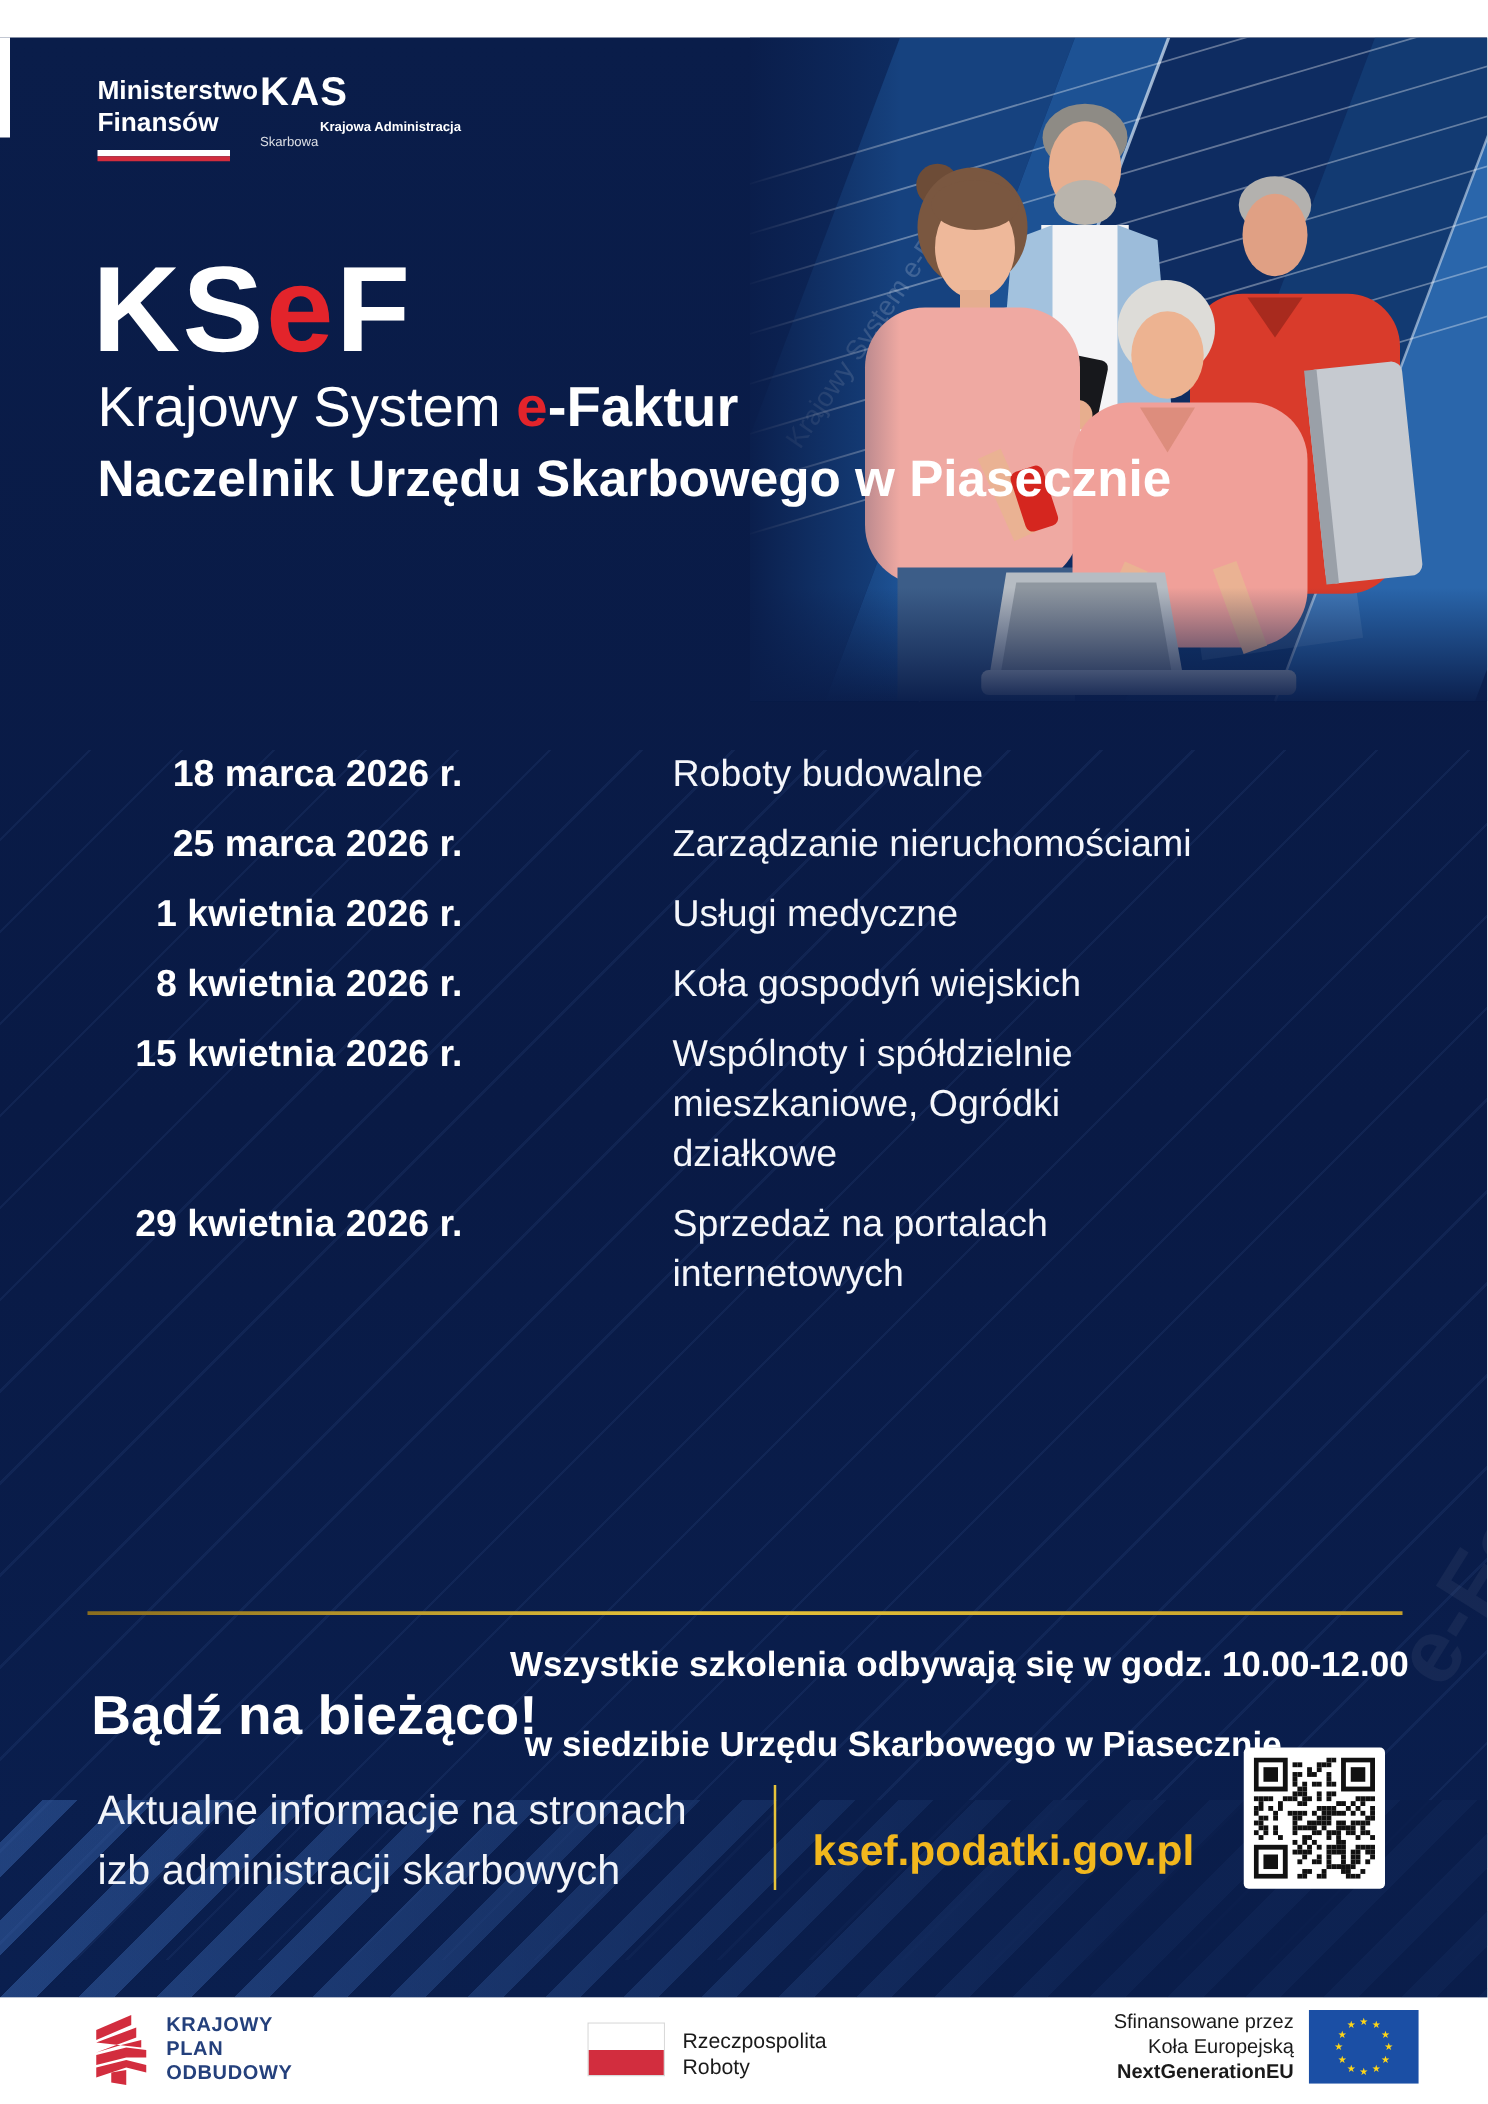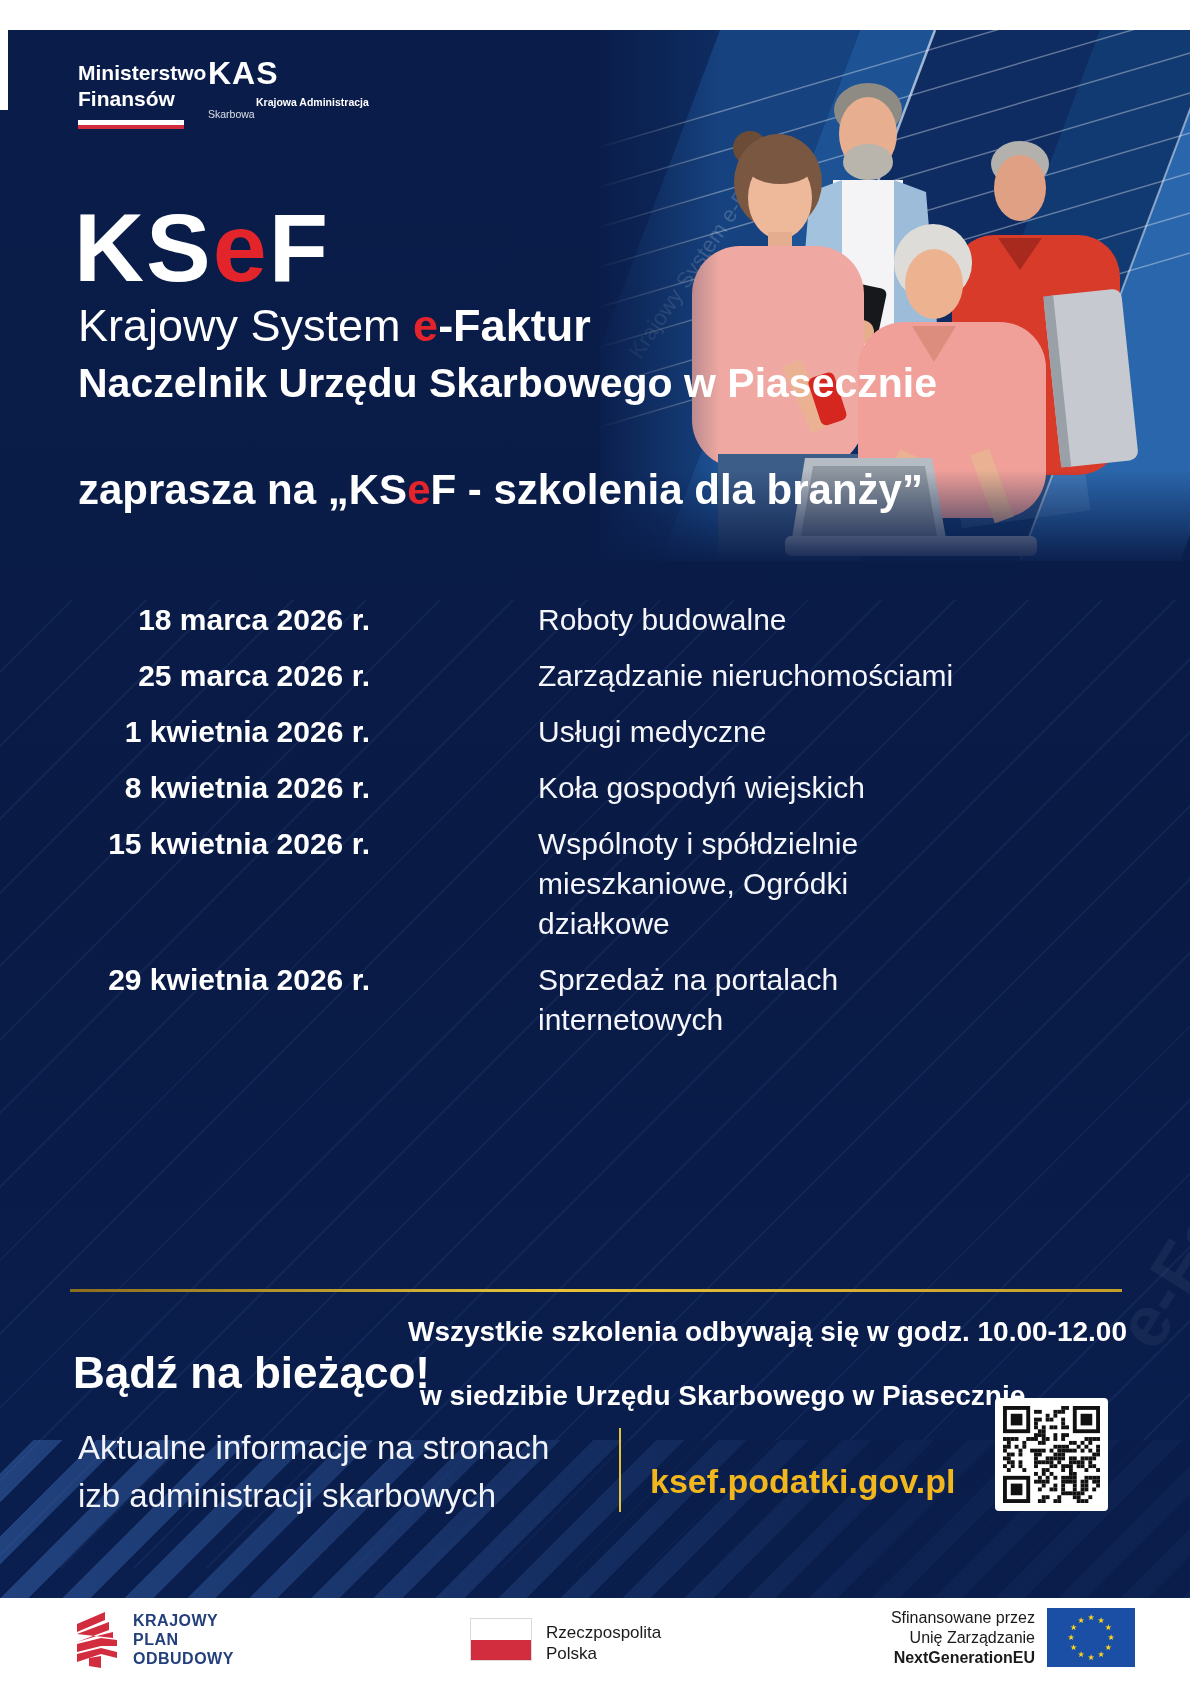--- a/index.html
+++ b/index.html
@@ -183,21 +183,20 @@
   </div>
   <div class="kas">
     <div class="kas-monogram">KAS</div>
     <div class="kas-l1">Krajowa Administracja</div>
     <div class="kas-l2">Skarbowa</div>
   </div>
 
   <div class="ksef-title"><span>KS</span><span class="e">e</span><span>F</span></div>
   <div class="ksef-sub"><span>Krajowy System </span><span class="e">e</span><span class="bold">-Faktur</span></div>
   <div class="naczelnik">Naczelnik Urzędu Skarbowego w Piasecznie</div>
-  <div class="invite"><span>zaprasza na „KS</span><span class="e">e</span><span>F - szkolenia dla branży”</span></div>
 
   <div class="schedule">
     <div class="srow">
       <div class="sdate">18 marca 2026 r.</div>
       <div class="stopic">Roboty budowalne</div>
     </div>
     <div class="srow">
       <div class="sdate">25 marca 2026 r.</div>
       <div class="stopic">Zarządzanie nieruchomościami</div>
     </div>
@@ -461,25 +460,25 @@
         <div>PLAN</div>
         <div>ODBUDOWY</div>
       </div>
     </div>
     <div class="pl-flag">
         <div class="w"></div>
         <div class="r"></div>
       </div>
     <div class="republic">
       <div>Rzeczpospolita</div>
-      <div>Polska</div>
+      <div>Roboty</div>
     </div>
     <div class="eu-text">
       <div>Sfinansowane przez</div>
-      <div>Unię Zarządzanie</div>
+      <div>Koła Europejską</div>
       <div class="b">NextGenerationEU</div>
     </div>
     <svg class="eu-flag" width="88" height="59" viewBox="0 0 88 59">
       <rect width="88" height="59" fill="#1b4fa5"></rect>
       <g id="eu-stars" fill="#ffd617">
           <text x="44.0" y="12.0" font-size="8" text-anchor="middle" font-family="Liberation Sans, sans-serif">★</text>
           <text x="54.0" y="14.7" font-size="8" text-anchor="middle" font-family="Liberation Sans, sans-serif">★</text>
           <text x="61.3" y="22.0" font-size="8" text-anchor="middle" font-family="Liberation Sans, sans-serif">★</text>
           <text x="64.0" y="32.0" font-size="8" text-anchor="middle" font-family="Liberation Sans, sans-serif">★</text>
           <text x="61.3" y="42.0" font-size="8" text-anchor="middle" font-family="Liberation Sans, sans-serif">★</text>

